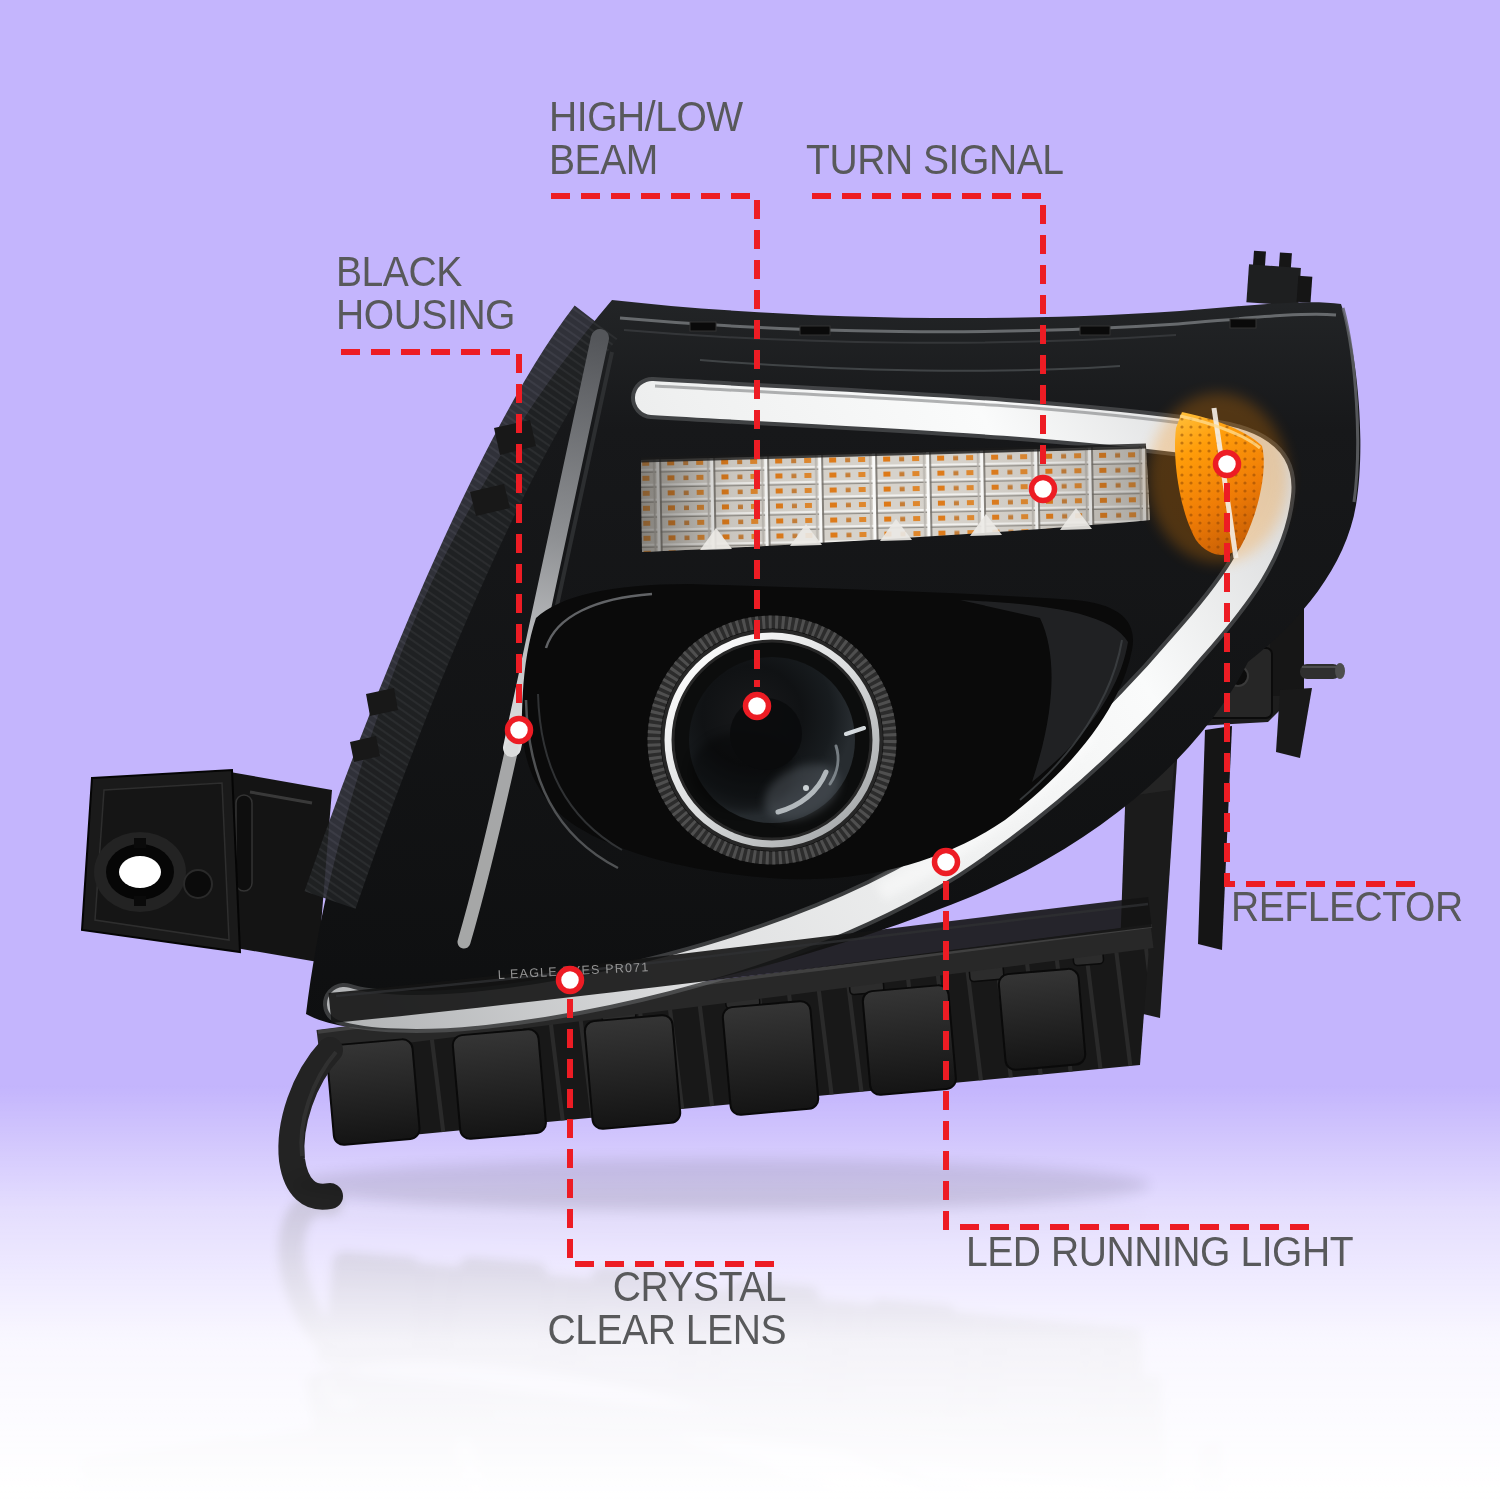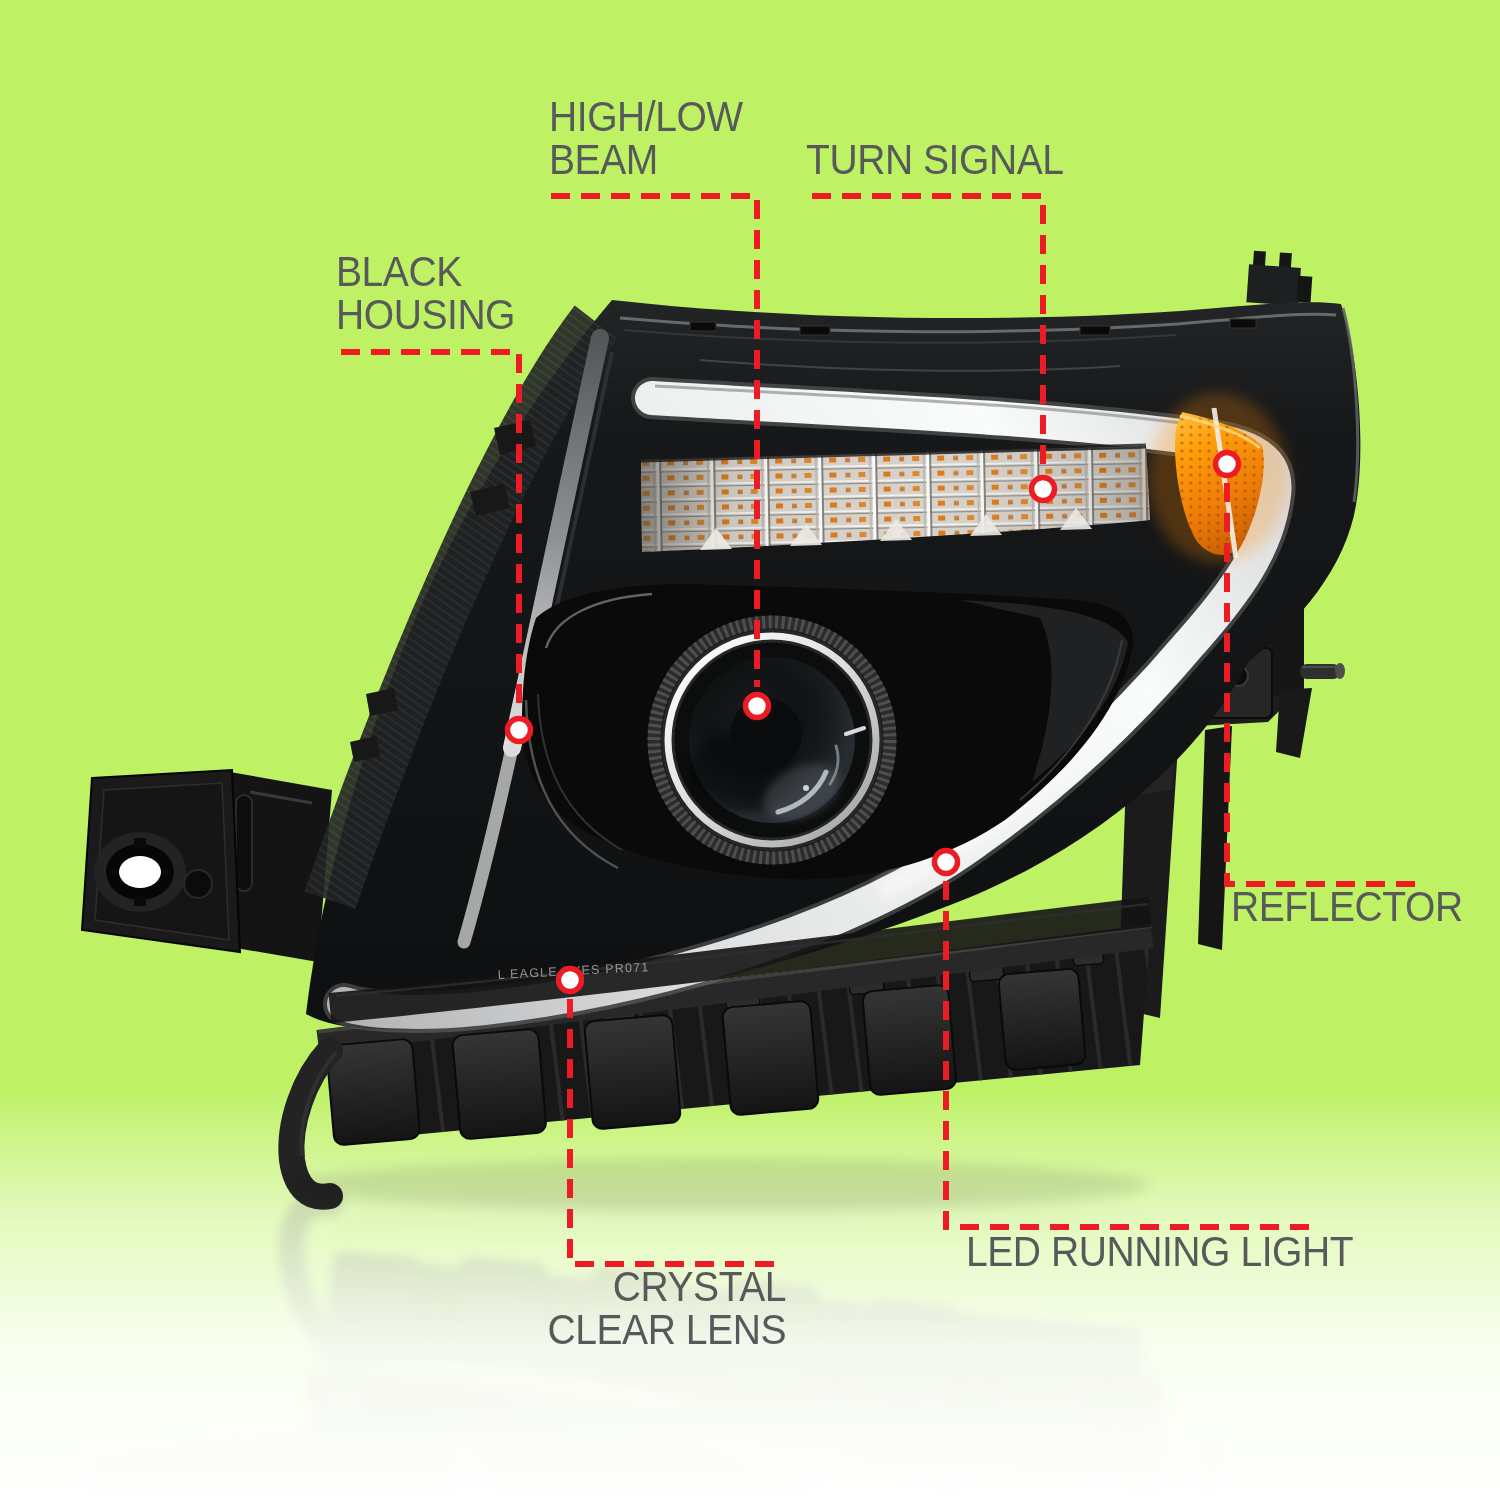--- a/index.html
+++ b/index.html
@@ -1,16 +1,16 @@
 <!DOCTYPE html>
 <html><head>
 <meta charset="utf-8">
 <style>
   html,body{margin:0;padding:0;background:#ffffff;}
-  .canvas{position:relative;width:1500px;height:1500px;background:#bef264;overflow:hidden;
+  .canvas{position:relative;width:1500px;height:1500px;background:#c4b5fd;overflow:hidden;
           font-family:"Liberation Sans",sans-serif;}
   .art{position:absolute;left:0;top:0;width:1500px;height:1500px;}
   .callout-label{
     position:absolute;
     font-family:"Liberation Sans",sans-serif;
     font-size:42px;
     line-height:1.02;
     font-weight:400;
     color:#58595b;
     letter-spacing:-0.5px;

